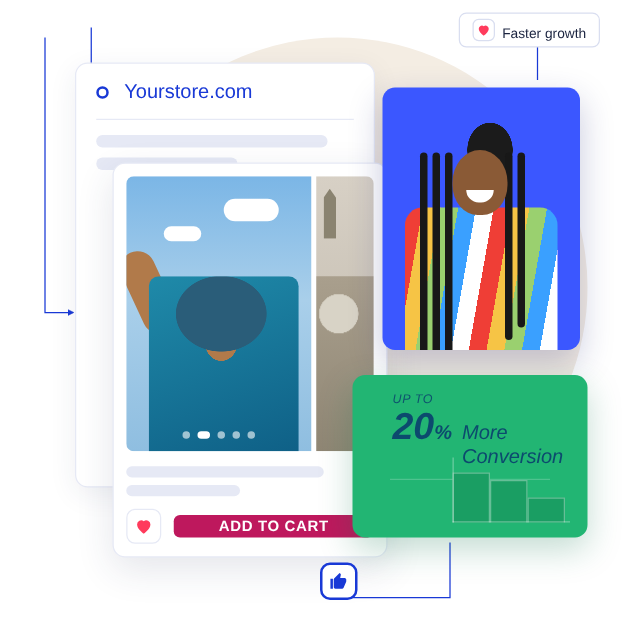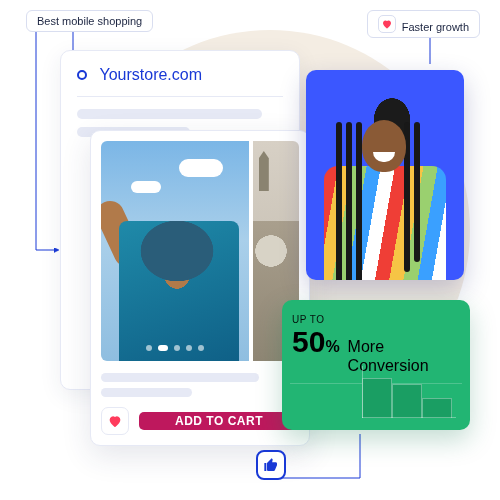--- a/index.html
+++ b/index.html
@@ -70,21 +70,21 @@
   .portrait .braid { position:absolute; top:30px; width:6px; background:#181818; border-radius:3px; }
   .portrait .face { position:absolute; top:28px; left:44px; width:44px; height:52px; background:#8a5a36; border-radius:50% 50% 46% 46%; }
   .portrait .smile { position:absolute; top:60px; left:55px; width:22px; height:10px; background:#fff; border-radius:0 0 12px 12px; }
   .portrait .shirt { position:absolute; top:74px; left:6px; right:6px; bottom:0;
     background: repeating-linear-gradient(100deg,
       #ef3e36 0 14px, #f6c445 14px 28px, #9ad06f 28px 42px, #3aa0ff 42px 56px, #ffffff 56px 70px);
     border-radius: 14px 14px 0 0;
   }
 
   
-  .conv-card { position:absolute; right:30px; top:300px; width:188px; height:130px; background:#22b573; border-radius:10px; box-shadow:0 10px 26px rgba(20,120,80,.25); padding:14px 10px; color:#000000; overflow:hidden;}
+  .conv-card { position:absolute; right:30px; top:300px; width:188px; height:130px; background:#22b573; border-radius:10px; box-shadow:0 10px 26px rgba(20,120,80,.25); padding:14px 32px; color:#0c4a6e; overflow:hidden;font-style:italic;}
   .conv-card .upto { font-size:10px; letter-spacing:.5px; opacity:.9; }
   .conv-card .row { display:flex; align-items:baseline; gap:8px; }
   .conv-card .pct { font-size:30px; font-weight:700; }
   .conv-card .pct small{ font-size:16px; font-weight:700;}
   .conv-card .more { font-size:16px; line-height:1.2; }
   .conv-card .divider { height:1px; background:#ffffff33; margin:8px -2px; }
   .conv-card .bars { display:flex; align-items:flex-end; gap:0; height:50px; margin-top:2px;}
   .conv-card .bars .b { width:30px; background:#1a9e63; border:1px solid #ffffff55; border-bottom:none; }
   .conv-card .axis { position:absolute; left:80px; right:14px; top:66px; bottom:12px; }
   .conv-card .axis::before{content:""; position:absolute; left:0; top:0; bottom:0; width:1px; background:#ffffff55;}
@@ -109,23 +109,20 @@
     <path d="M36 30 V250 L58 250" stroke-width="1" marker-end="url(#ah)"></path>
     <path d="M430 30 V64" stroke-width="1"></path>
     <path d="M270 478 H360 V434" stroke-width="1"></path>
     <defs>
       <marker id="ah" viewBox="0 0 10 10" refX="8" refY="5" markerWidth="5" markerHeight="5" orient="auto">
         <path d="M0 0 L10 5 L0 10 z" fill="#1939d6"></path>
       </marker>
     </defs>
   </svg>
 
-  <div class="pill left">
-    <span>Best mobile shopping</span>
-  </div>
   <div class="pill right">
     <span class="heart">
       <svg viewBox="0 0 24 24">
           <path fill="#ff3b5c" d="M12 21s-8-5.3-8-11a5 5 0 0 1 8-4 5 5 0 0 1 8 4c0 5.7-8 11-8 11z"></path>
         </svg>
     </span>
     <span>Faster growth</span>
   </div>
 
   <div class="store-card">
@@ -179,21 +176,21 @@
       <div class="braid" style="left:96px;height:140px"></div>
       <div class="face"></div>
       <div class="smile"></div>
     </div>
   </div>
 
   <div class="conv-card">
     <div class="upto">UP TO</div>
     <div class="row">
       <div class="pct">
-        <span>50</span><small>%</small>
+        <span>20</span><small>%</small>
       </div>
       <div class="more" style="white-space:pre-line">More
 Conversion</div>
     </div>
     <div class="divider"></div>
     <div class="axis">
       <div class="bars">
         <div class="b" style="height:80%"></div>
         <div class="b" style="height:68%"></div>
         <div class="b" style="height:40%"></div>

